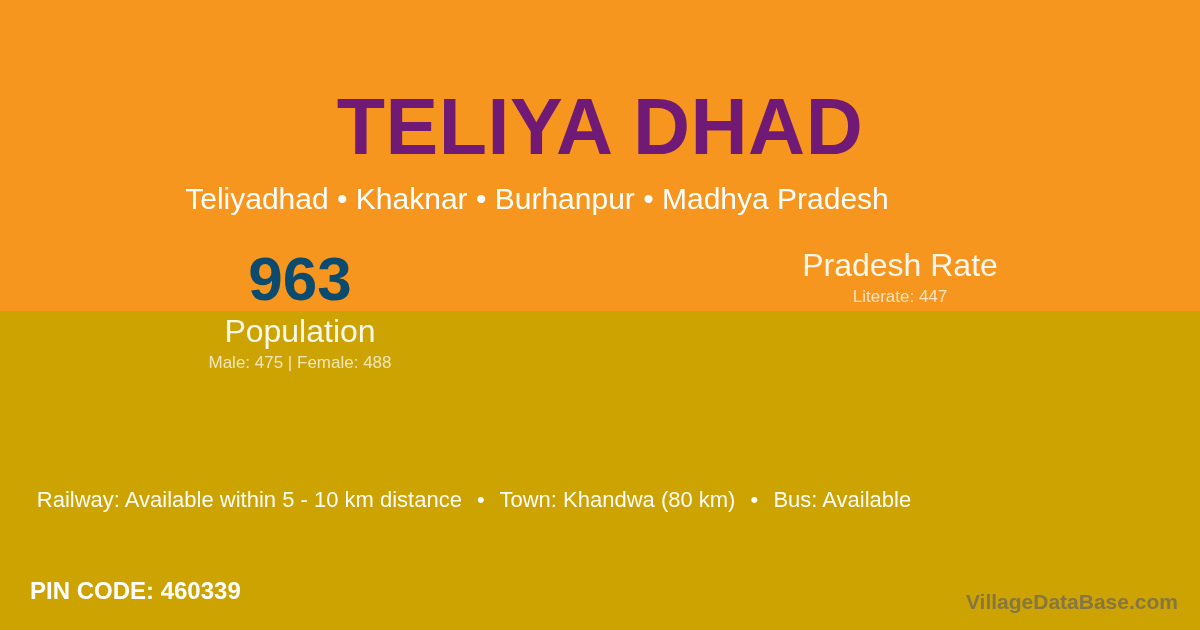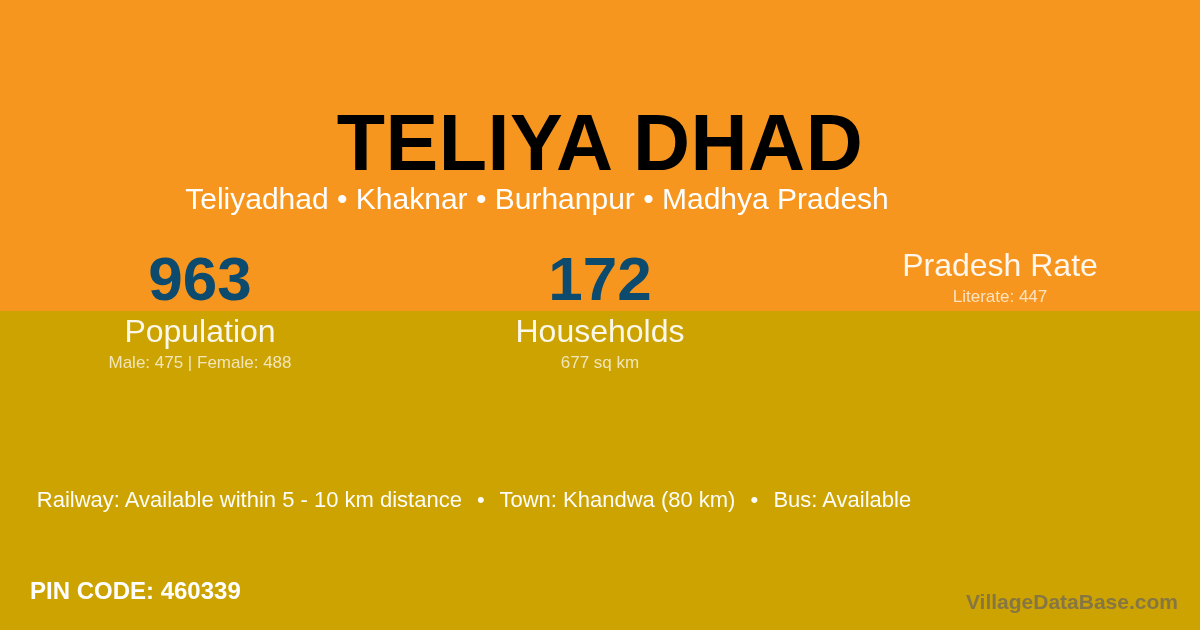--- a/index.html
+++ b/index.html
@@ -35,24 +35,23 @@
   
   .title {
     position: absolute;
     left: 0;
     top: 80px;
     width: 1200px;
     text-align: center;
     font-size: 79px;
     font-weight: bold;
     line-height: 94px;
-    color: #000000;
+    color: #701a75;
     letter-spacing: 0.5px;
     white-space: nowrap;
-    margin-top: 16px;
   }
 
   
   .subtitle {
     position: absolute;
     left: 0;
     top: 181px;
     width: 1074px;
     text-align: center;
     font-size: 30px;
@@ -150,25 +149,20 @@
   <div class="subtitle">Teliyadhad • Khaknar • Burhanpur • Madhya Pradesh</div>
 
   <div class="stats">
 
     <div class="stat">
       <div class="stat-value">963</div>
       <div class="stat-label">Population</div>
       <div class="stat-sub">Male: 475 | Female: 488</div>
     </div>
 
-    <div class="stat">
-      <div class="stat-value">172</div>
-      <div class="stat-label">Households</div>
-      <div class="stat-sub">677 sq km</div>
-    </div>
 
     <div class="stat">
       <div class="stat-label">Pradesh Rate</div>
       <div class="stat-sub">Literate: 447</div>
     </div>
 
   </div>
 
   <div class="infra">
     <span>Railway: Available within 5 - 10 km distance</span>

